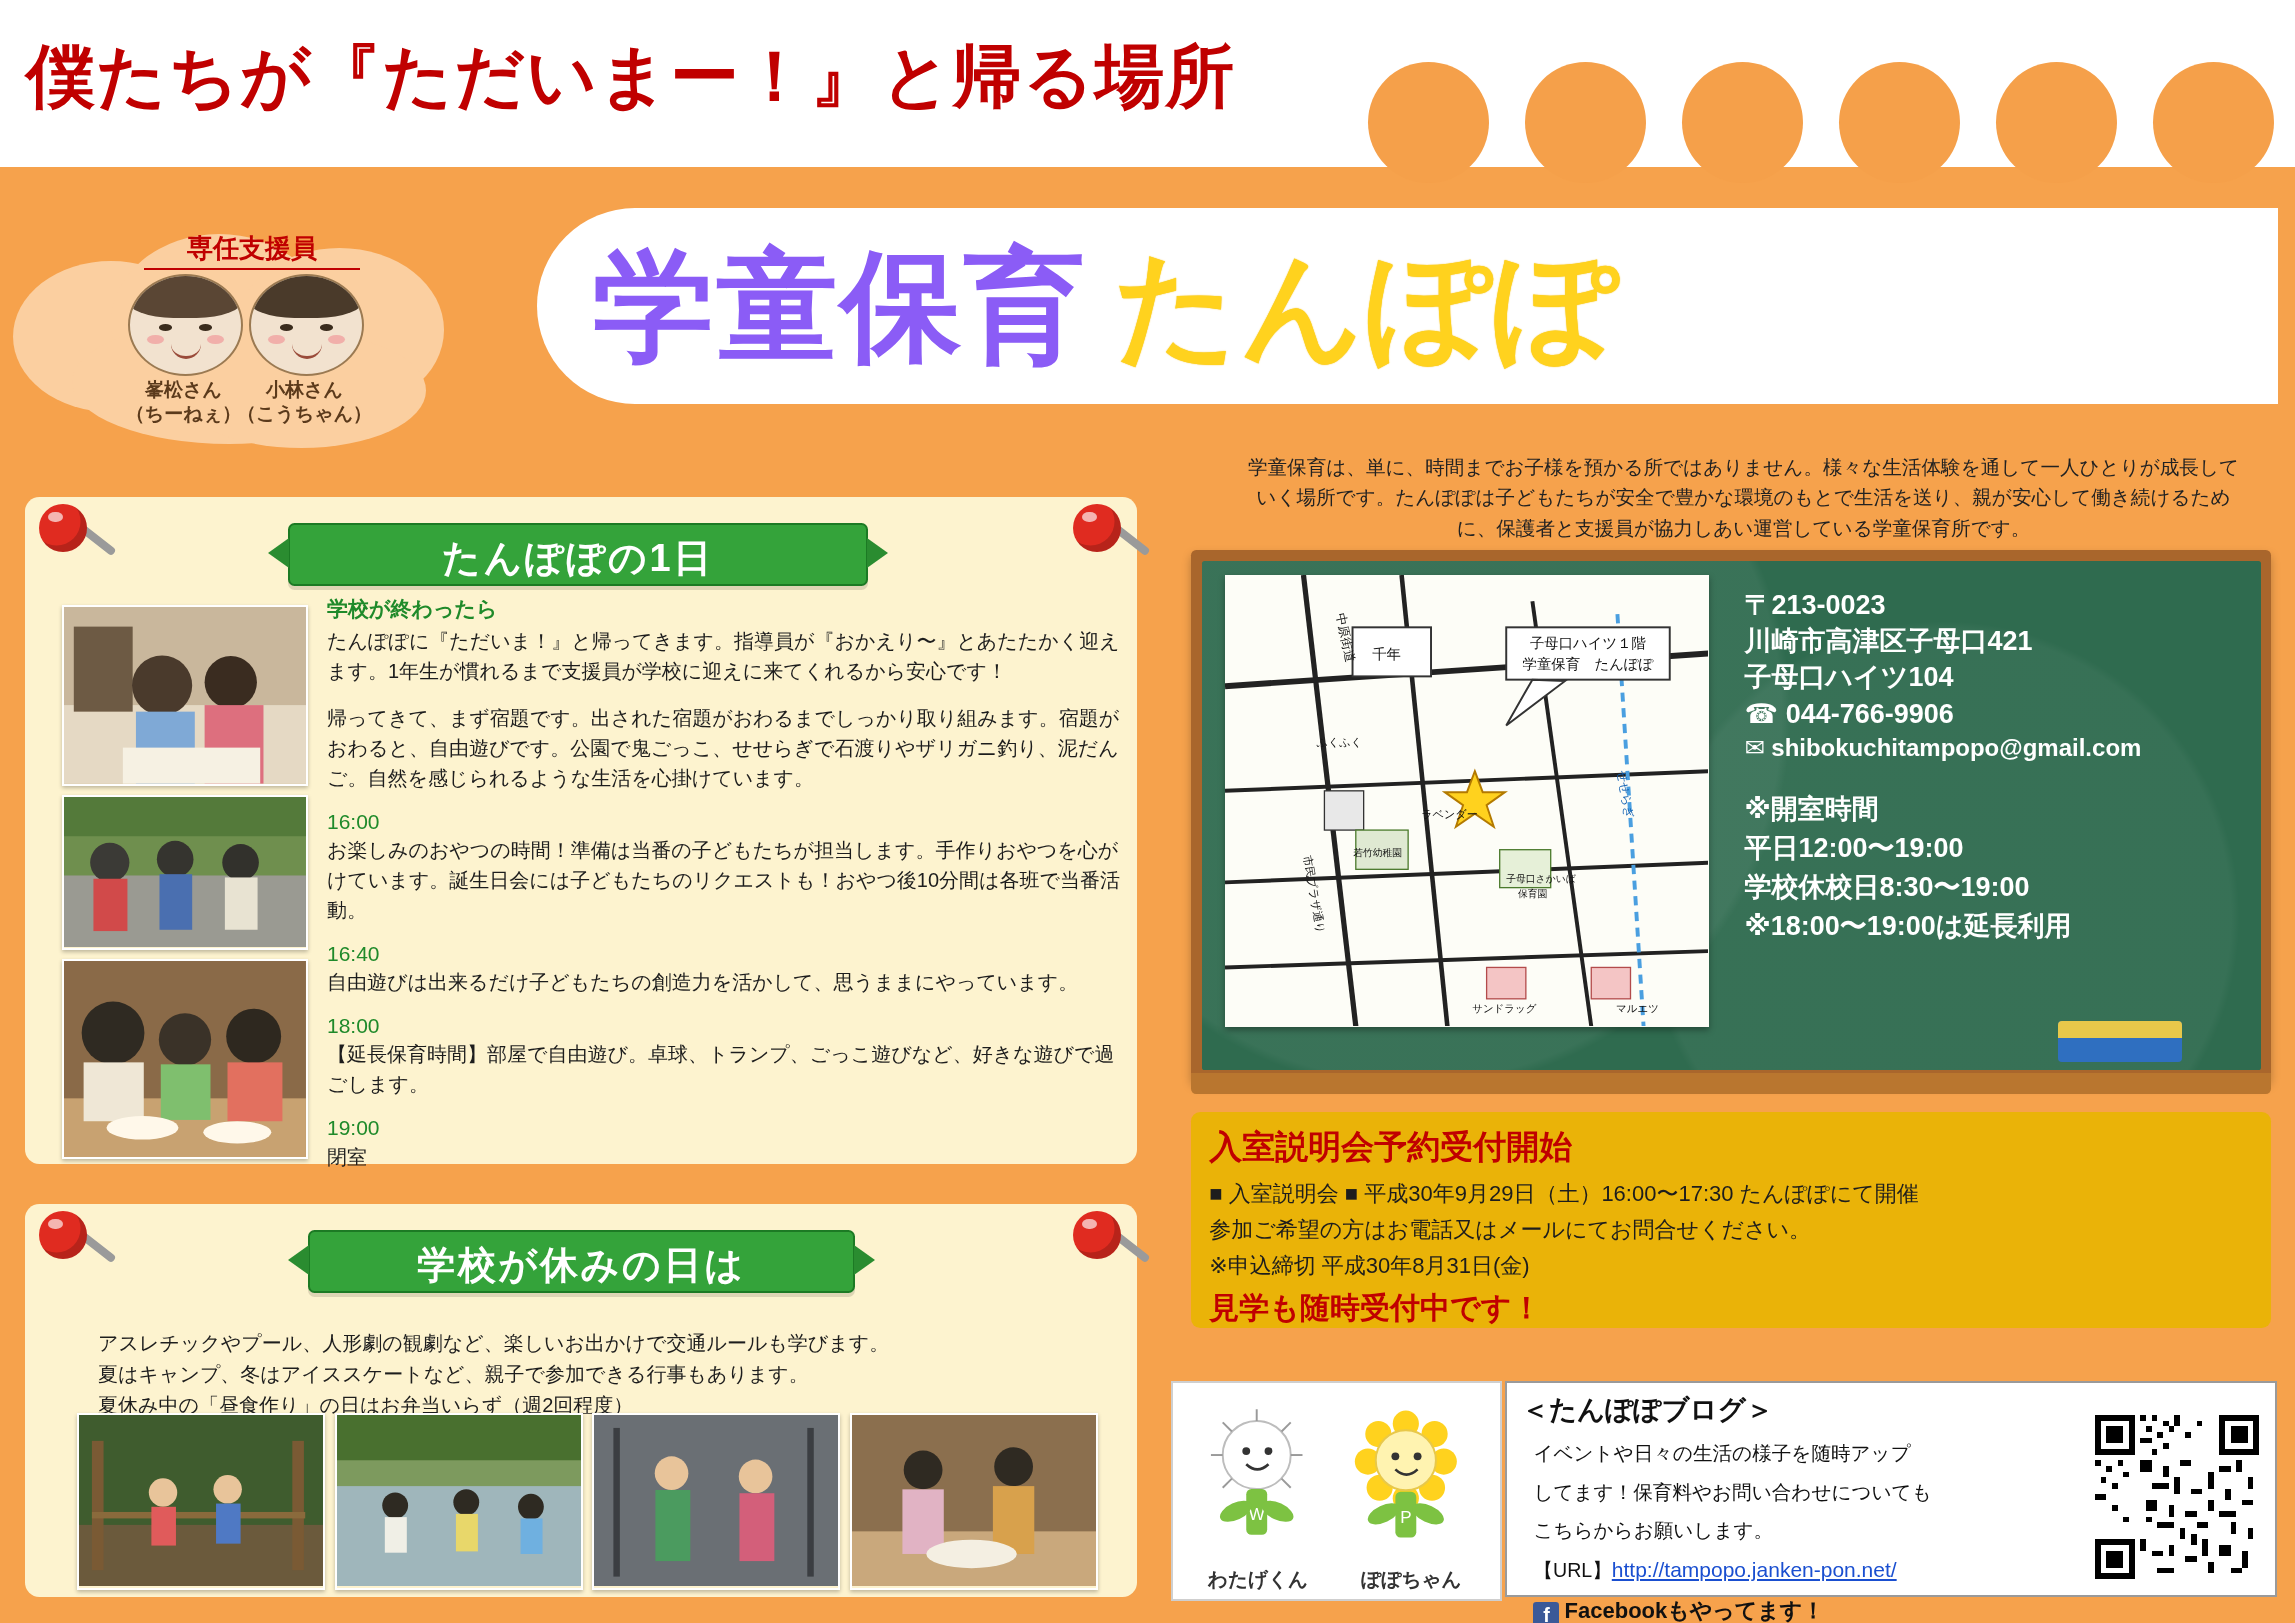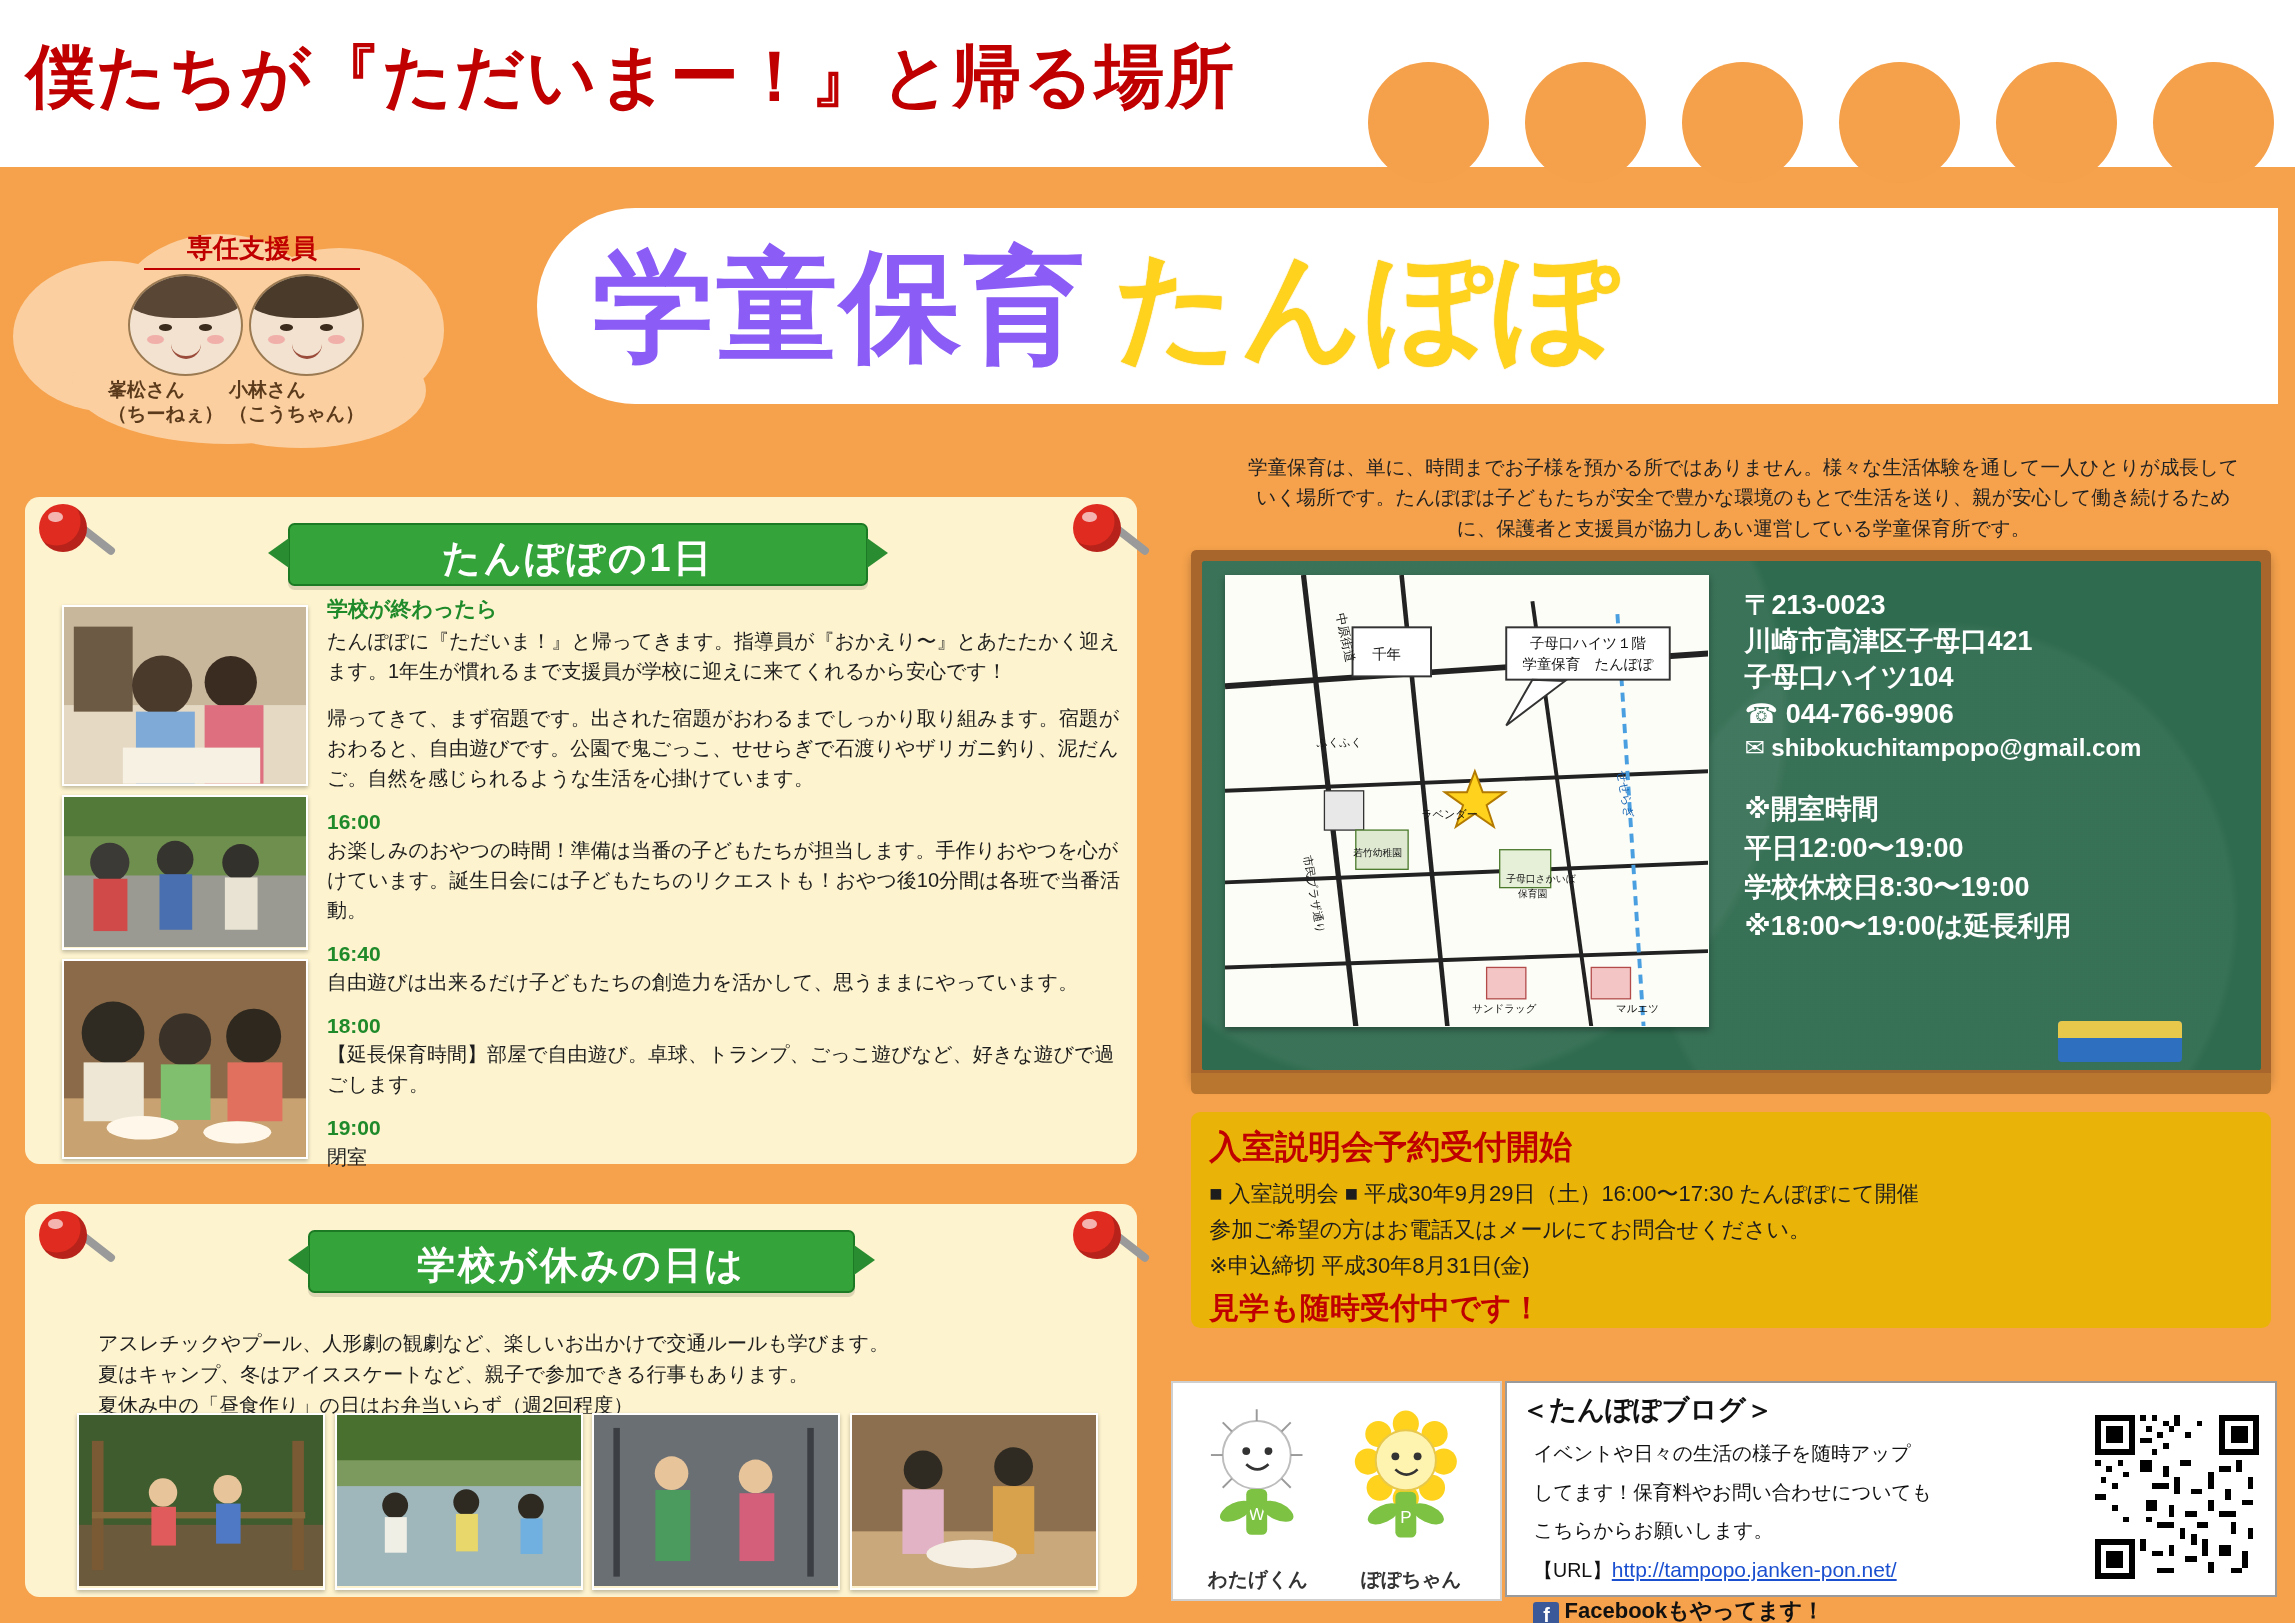--- a/index.html
+++ b/index.html
@@ -39,21 +39,21 @@
     position:absolute;left:131px;top:9.2px;width:216px;text-align:center;
     font-size:26px;font-weight:bold;color:#c00000;border-bottom:2.6px solid #c00000;
     padding-bottom:2px;
   }
   .face{position:absolute;top:52px;width:111px;height:98px;border-radius:50%;
         background:#f2e2cf;border:2px solid #9b7a52;overflow:hidden;}
   .face .hair{position:absolute;left:-2.6px;top:-3.9px;width:116px;height:46px;background:#5a4634;border-radius:50% 50% 40% 40%;}
   .face .eye{position:absolute;top:48px;width:13px;height:6.5px;background:#3b2c1d;border-radius:50%;}
   .face .mouth{position:absolute;left:41px;top:68px;width:30px;height:11.8px;border-bottom:3.3px solid #9a4b3a;border-radius:0 0 26px 26px;}
   .face .cheek{position:absolute;top:59px;width:17px;height:9.2px;background:#f0a3a0;border-radius:50%;opacity:.8;}
-  .name{position:absolute;width:151px;text-align:left;font-size:19px;font-weight:bold;color:#5b3a1b;line-height:1.25;}
+  .name{position:absolute;width:151px;text-align:center;font-size:19px;font-weight:bold;color:#5b3a1b;line-height:1.25;}
 
   
   .title-pill{
     position:absolute;left:537px;top:208px;width:1741px;height:196px;
     background:#ffffff;border-radius:98px 0 0 98px;
     display:flex;align-items:center;padding-left:56px;box-sizing:border-box;
   }
   .t-red{font-size:121px;font-weight:bold;color:#8b5cf6;letter-spacing:2.6px;line-height:1;text-align:right;}
   .t-yellow{font-size:121px;font-weight:bold;color:#ffd21e;letter-spacing:2.6px;line-height:1;margin-left:27px;
             text-shadow:0 0 1.3px #f0b800;}
@@ -93,21 +93,21 @@
   .pin .head{position:absolute;width:48px;height:48px;border-radius:50%;background:#e02b20;
              box-shadow:inset -6.5px -6.5px 0 rgba(0,0,0,.18);}
   .pin .shine{position:absolute;left:9.2px;top:7.9px;width:14.4px;height:10.5px;border-radius:50%;background:rgba(255,255,255,.65);}
   .pin .needle{position:absolute;left:34px;top:31px;width:46px;height:7.9px;background:#9a9a9a;
                transform:rotate(38deg);border-radius:3.9px;}
 
   
   .sched{position:absolute;left:327px;top:595px;width:798px;color:#1d1d1d;}
   .sched h4{margin:0 0 2.6px 0;font-size:21px;color:#1f8a2a;font-weight:bold;}
   .sched p{margin:0 0 17px 0;font-size:20px;line-height:1.5;}
-  .time{font-size:21px;font-weight:bold;color:#1f8a2a;margin:0 0 1.3px 0;}
+  .time{font-size:21px;font-weight:normal;color:#1f8a2a;margin:0 0 1.3px 0;}
 
   
   .ph{position:absolute;border:2px solid #ffffff;box-shadow:0 2px 3.9px rgba(0,0,0,.25);overflow:hidden;}
   .ph .sky{position:absolute;inset:0;}
 
   
   .holiday-text{position:absolute;left:98px;top:1328px;width:949px;font-size:20px;line-height:1.55;color:#1d1d1d;}
   .hrow{position:absolute;left:77px;top:1413px;width:1021px;height:173px;display:flex;gap:9.2px;}
   .hrow .hp{width:247px;height:173px;border:2px solid #fff;box-shadow:0 2px 3.9px rgba(0,0,0,.25);overflow:hidden;position:relative;}
 

